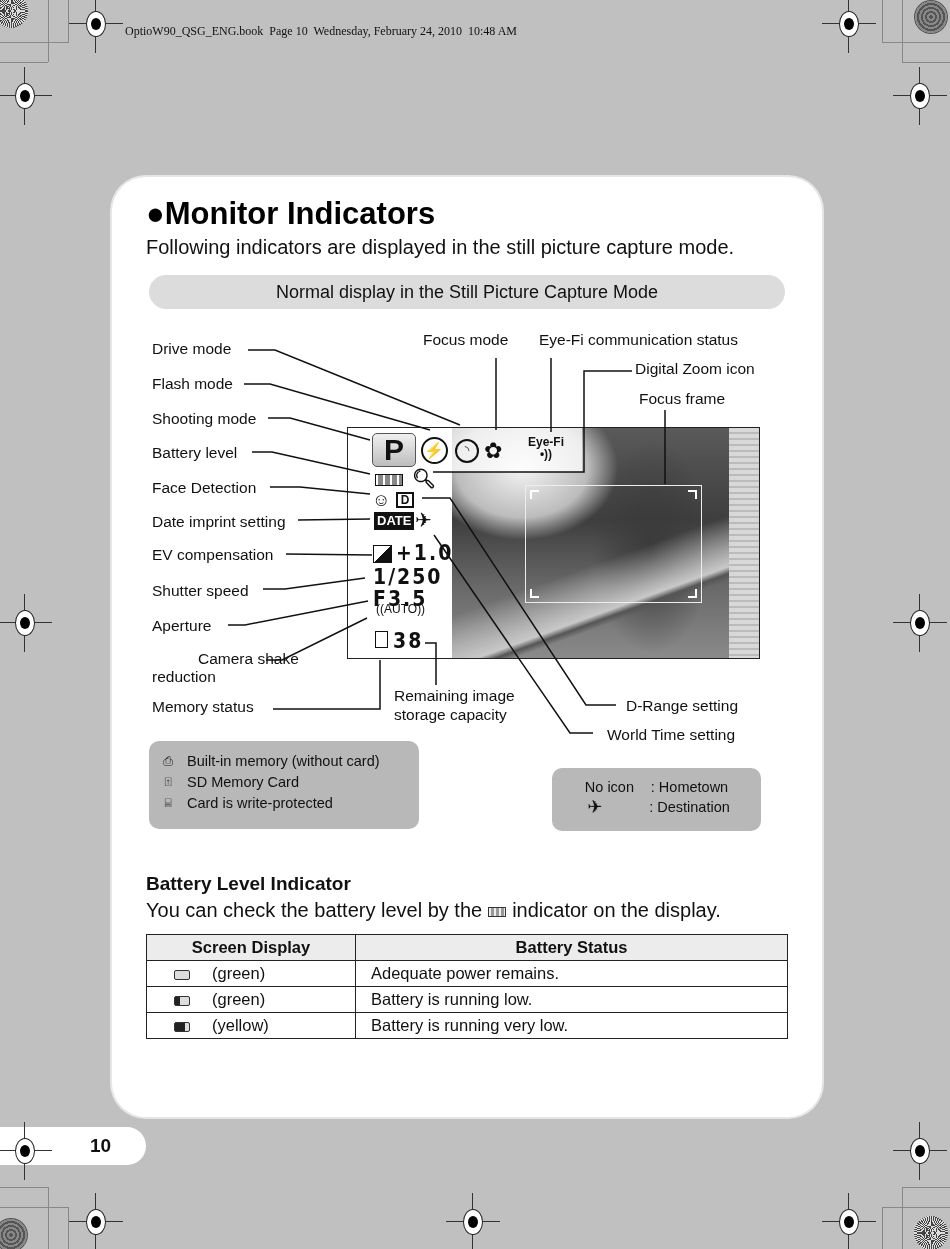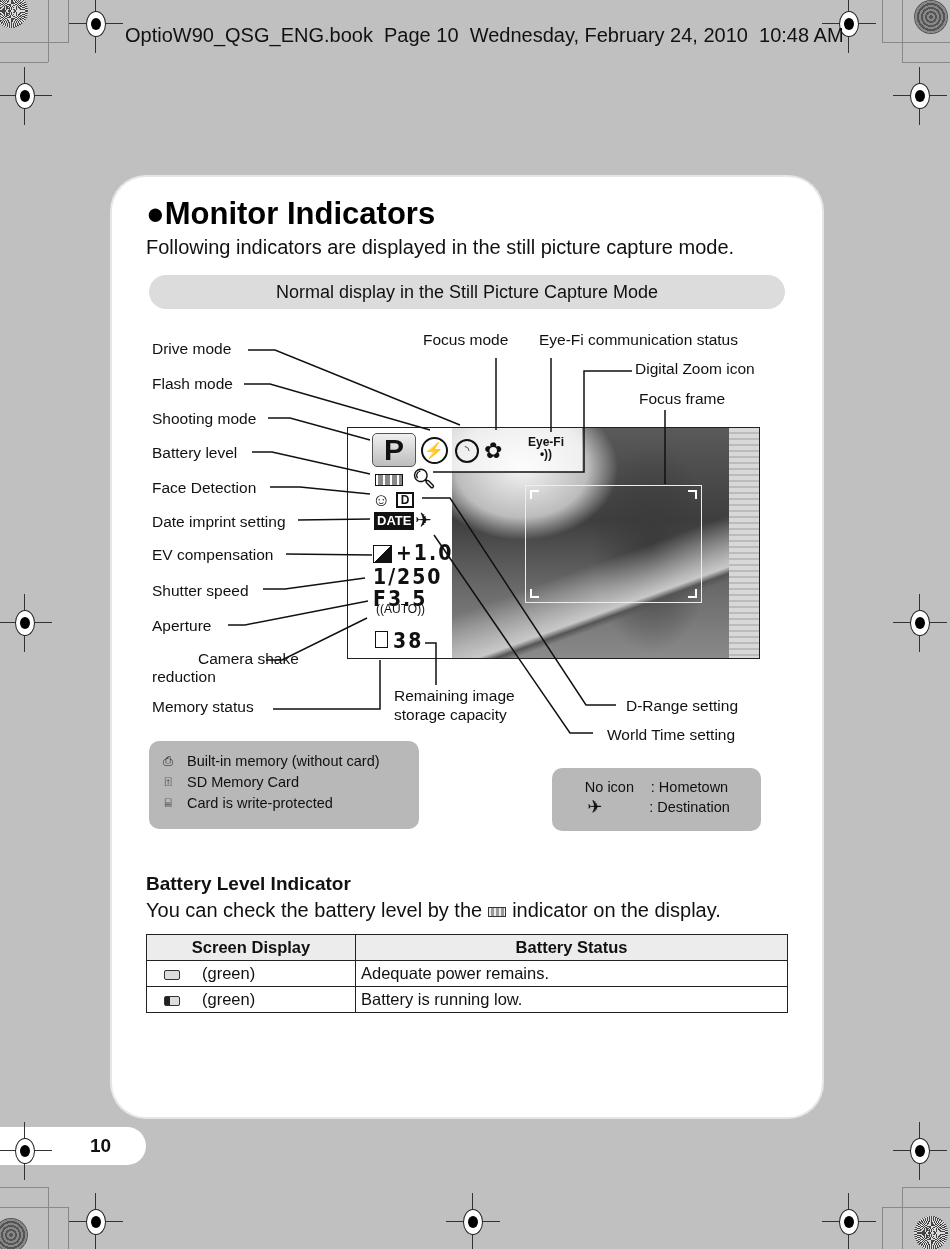--- a/index.html
+++ b/index.html
@@ -6,22 +6,22 @@
   html, body { width: 950px; height: 1249px; overflow: hidden; }
   body {
     position: relative;
     background: #c0c0c0;
     font-family: "Liberation Sans", sans-serif;
     color: #111;
   }
   .abs { position: absolute; }
   .header-line {
     left: 125px; top: 24px;
-    font-family: Liberation Sans, sans-serif;
-    font-size: 20px; color: #111; white-space: pre;
+    font-family: Liberation Serif, serif;
+    font-size: 12px; color: #111; white-space: pre;
   }
   .regmark { width: 26px; height: 30px; }
   .regmark .ring {
     position: absolute; left: 3px; top: 2px; width: 20px; height: 26px;
     border: 1.5px solid #222; border-radius: 50%; background: #fff;
   }
   .regmark .dot {
     position: absolute; left: 8px; top: 9px; width: 10px; height: 12px;
     background: #000; border-radius: 50%;
   }
@@ -138,21 +138,21 @@
   .batt-title { left: 146px; top: 873px; font-size: 19px; font-weight: bold; }
   .batt-sub { left: 146px; top: 899px; font-size: 20px; }
   .inline-batt {
     display: inline-block; width: 18px; height: 10px; border: 1px solid #333;
     background: repeating-linear-gradient(90deg, #eee 0 2px, #999 2px 5px); vertical-align: middle; margin: 0 6px;
   }
   table.batt {
     position: absolute; left: 146px; top: 934px; width: 642px;
     border-collapse: collapse; font-size: 16.5px;
   }
-  table.batt th, table.batt td { border: 1.5px solid #222; height: 26px; padding: 0 5px; margin-left: 13px; }
+  table.batt th, table.batt td { border: 1.5px solid #222; height: 26px; padding: 0 15px; margin-left: 13px; }
   table.batt th { background: #ececec; font-weight: bold; text-align: center; }
   table.batt td:first-child { width: 209px; }
   .b-ico {
     display: inline-block; width: 16px; height: 10px; border: 1px solid #333; border-radius: 2px;
     vertical-align: middle; margin: 0 22px 0 12px; background: #ddd;
   }
   .b-ico.lv3 { background: linear-gradient(90deg, #ddd 0 100%); }
   .b-ico.lv2 { background: linear-gradient(90deg, #222 0 35%, #ddd 35%); }
   .b-ico.lv1 { background: linear-gradient(90deg, #222 0 70%, #ddd 70%); }
   .b-ico.lv0 { background: #222; }
@@ -379,20 +379,24 @@
   </thead>
   <tbody>
     <tr>
       <td><span class="b-ico lv3"></span><span>(green)</span></td>
       <td>Adequate power remains.</td>
     </tr>
     <tr>
       <td><span class="b-ico lv2"></span><span>(green)</span></td>
       <td>Battery is running low.</td>
     </tr>
+    <tr>
+      <td><span class="b-ico lv1"></span><span>(yellow)</span></td>
+      <td>Battery is running very low.</td>
+    </tr>
   </tbody>
 </table>
 
 <div class="abs page-tab">10</div>
 <div class="abs regmark" style="left:12px;top:1136px;">
     <div class="hline"></div>
     <div class="vline"></div>
     <div class="ring"></div>
     <div class="dot"></div>
   </div>

